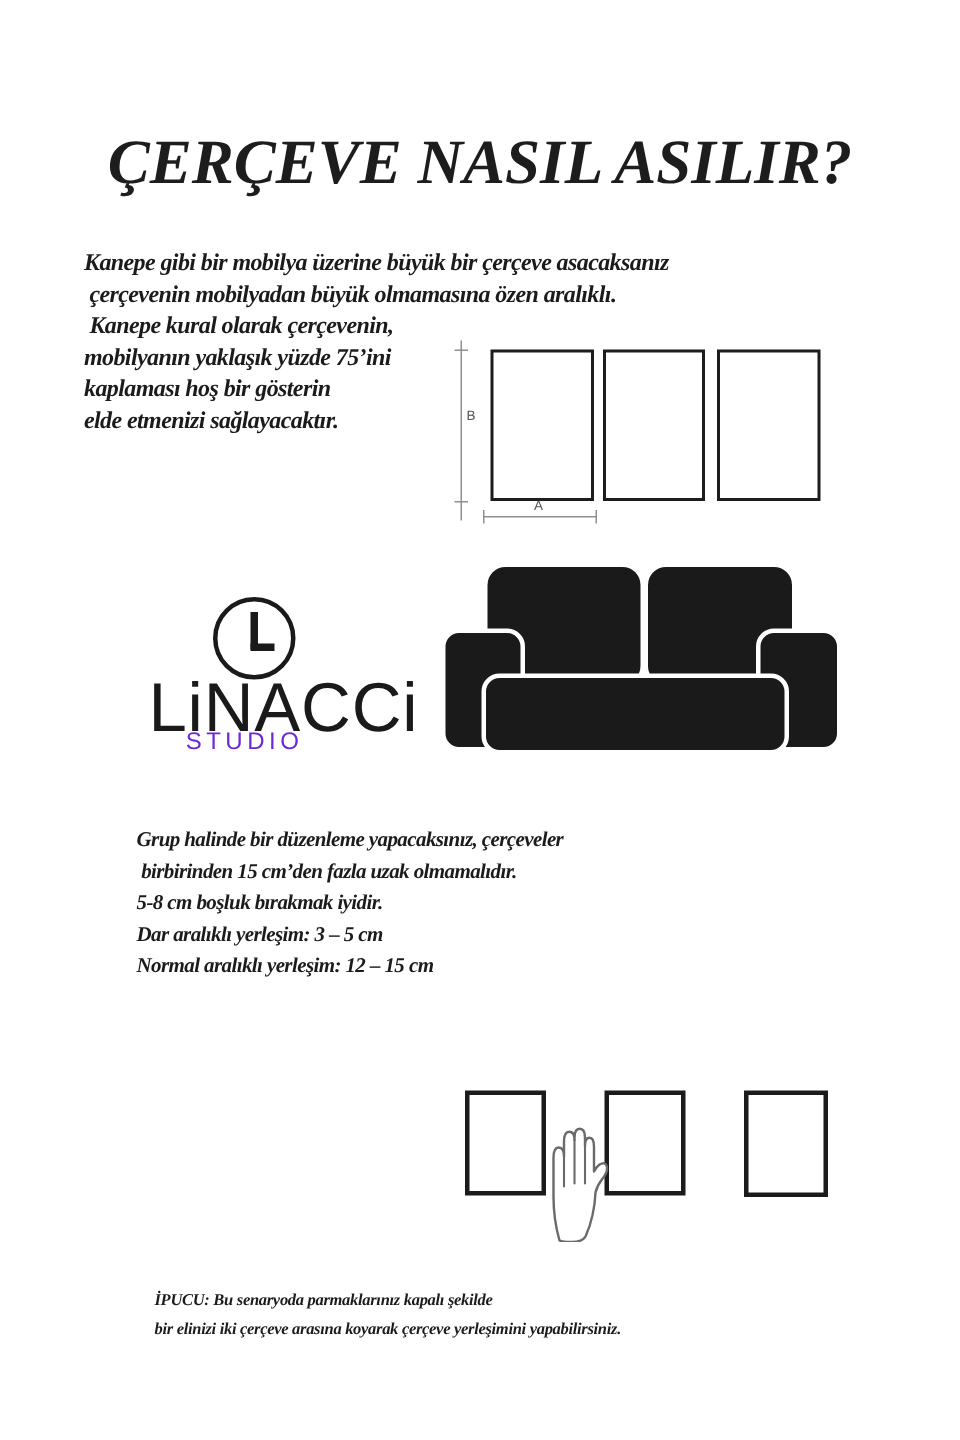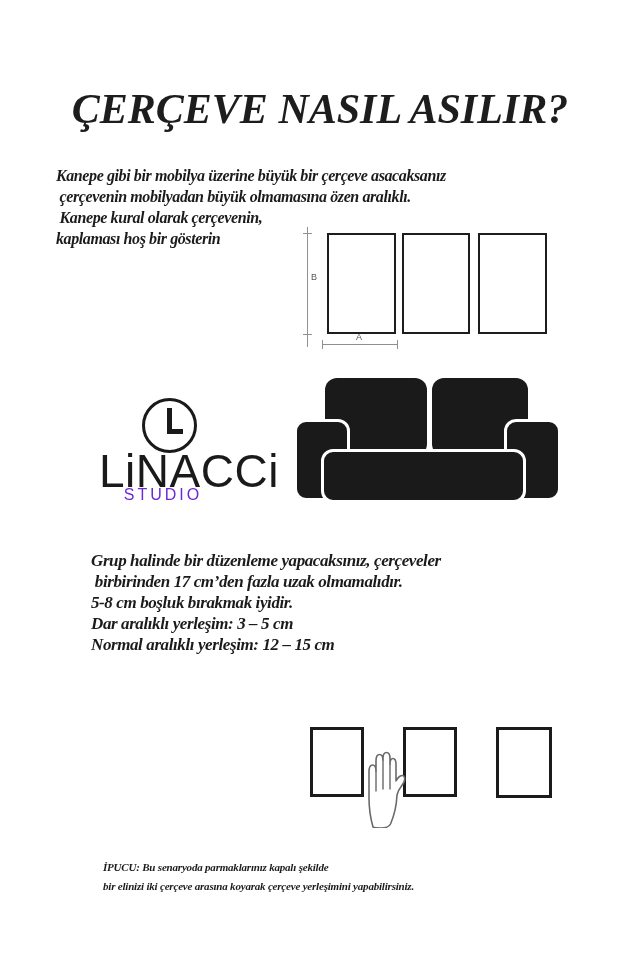--- a/index.html
+++ b/index.html
@@ -20,21 +20,21 @@
     font-style:italic;font-weight:700;
     font-size:42px;line-height:46px;
     letter-spacing:0px;
     color:#1d1d1d;
   }
 
   
   .para{font-style:italic;font-weight:700;}
   .para .ln{white-space:pre;}
   .intro{top:165px;left:56px;font-size:16px;line-height:21px;letter-spacing:-0.4px;}
-  .spacing{top:550px;left:91px;font-size:17px;line-height:21px;letter-spacing:-0.4px;}
+  .spacing{top:550px;left:91px;font-size:14px;line-height:21px;letter-spacing:-0.4px;}
   .tip{top:858px;left:103px;font-size:11px;line-height:18.5px;letter-spacing:-0.2px;}
 
   
   .fdiag{top:224px;left:303px;width:252px;height:130px;}
   .fdiag .frame{position:absolute;border:2px solid #1d1d1d;background:#fff;box-sizing:border-box;}
   .fd-f1{left:24px;top:9px;width:69px;height:101px;}
   .fd-f2{left:99px;top:9px;width:68px;height:101px;}
   .fd-f3{left:175px;top:9px;width:69px;height:101px;}
   .dimline{position:absolute;background:#909090;}
   .dim-b{left:4px;top:3px;width:1px;height:120px;}
@@ -79,21 +79,23 @@
 </style>
 </head>
 <body>
 
 <div class="abs title">ÇERÇEVE NASIL ASILIR?</div>
 
 <div class="abs para intro">
   <div class="ln">Kanepe gibi bir mobilya üzerine büyük bir çerçeve asacaksanız</div>
   <div class="ln"> çerçevenin mobilyadan büyük olmamasına özen aralıklı.</div>
   <div class="ln"> Kanepe kural olarak çerçevenin,</div>
+  <div class="ln">mobilyanın yaklaşık yüzde 75’ini</div>
   <div class="ln">kaplaması hoş bir gösterin</div>
+  <div class="ln">elde etmenizi sağlayacaktır.</div>
 </div>
 
 <div class="abs fdiag">
   <div class="dimline dim-b"></div>
   <div class="dimline dim-b-t1"></div>
   <div class="dimline dim-b-t2"></div>
   <div class="dimlabel lab-b">B</div>
   <div class="frame fd-f1"></div>
   <div class="frame fd-f2"></div>
   <div class="frame fd-f3"></div>
@@ -115,21 +117,21 @@
 <div class="abs sofa">
   <div class="back-l"></div>
   <div class="back-r"></div>
   <div class="arm-l"></div>
   <div class="arm-r"></div>
   <div class="seat"></div>
 </div>
 
 <div class="abs para spacing">
   <div class="ln">Grup halinde bir düzenleme yapacaksınız, çerçeveler</div>
-  <div class="ln"> birbirinden 17 cm’den fazla uzak olmamalıdır.</div>
+  <div class="ln"> birbirinden 15 cm’den fazla uzak olmamalıdır.</div>
   <div class="ln">5-8 cm boşluk bırakmak iyidir.</div>
   <div class="ln">Dar aralıklı yerleşim: 3 – 5 cm</div>
   <div class="ln">Normal aralıklı yerleşim: 12 – 15 cm</div>
 </div>
 
 <div class="abs bdiag">
   <div class="frame bd-f1"></div>
   <div class="frame bd-f2"></div>
   <div class="frame bd-f3"></div>
   <svg class="hand" viewBox="0 0 46 80" xmlns="http://www.w3.org/2000/svg">

